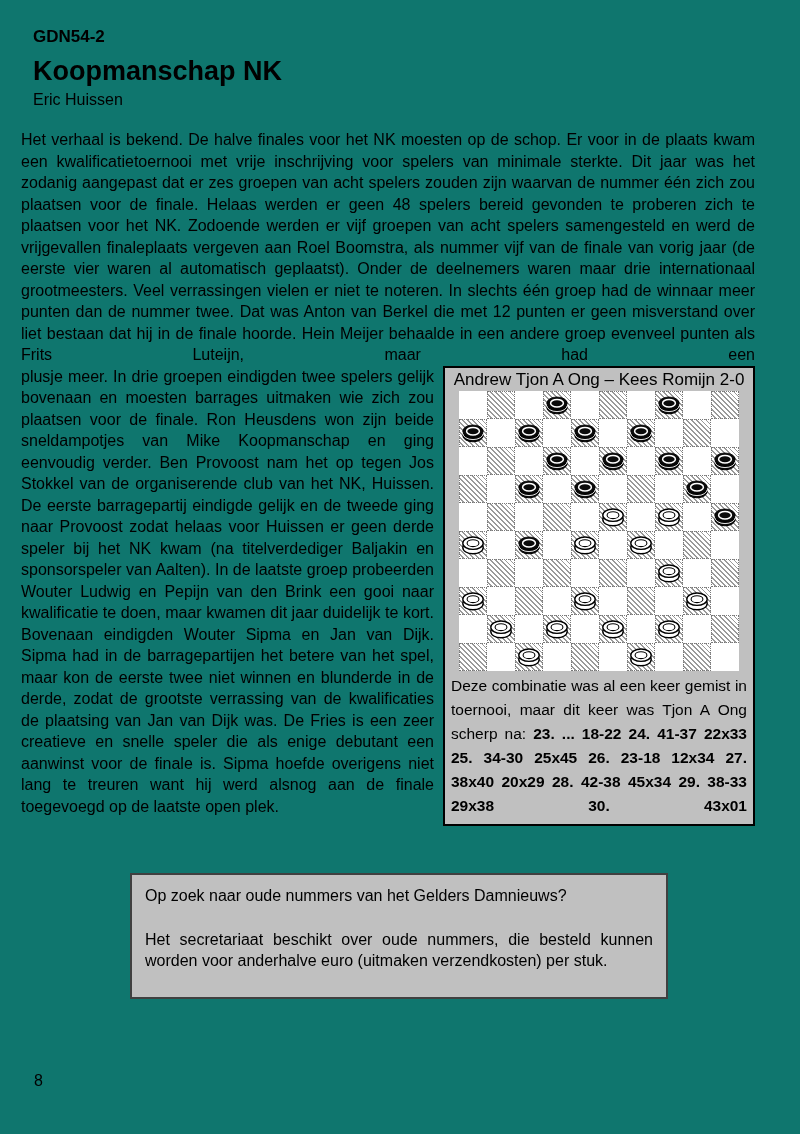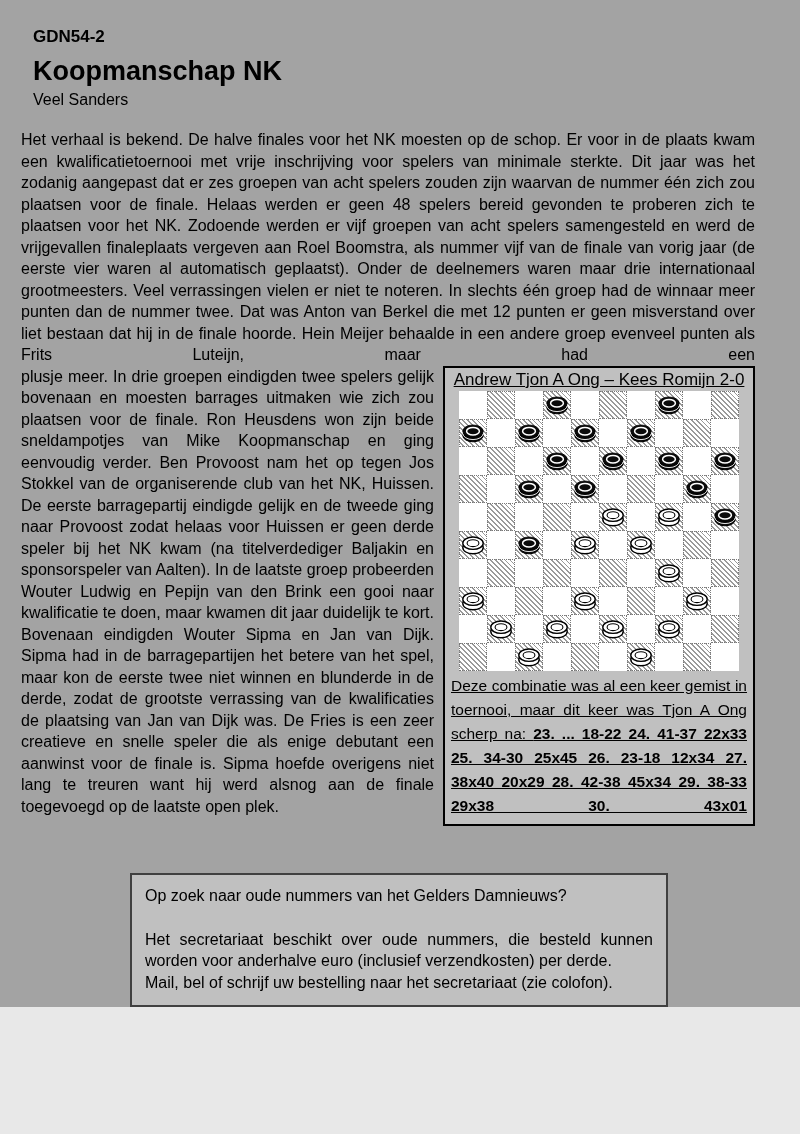--- a/index.html
+++ b/index.html
@@ -1,33 +1,33 @@
 <!DOCTYPE html>
 <html><head>
 <meta charset="utf-8">
 <style>
   * { margin:0; padding:0; box-sizing:border-box; }
   html,body { background:#e8e8e8; }
   .page {
-    position:relative; width:800px; height:1007px; background:#a3a3a3;
+    position:relative; width:800px; height:1134px; background:#0f766e;
     font-family:"Liberation Sans", sans-serif; color:#000; overflow:hidden;
     margin:0 auto;
   }
   .issue-code { position:absolute; left:33px; top:27px; font-size:17px; font-weight:bold; }
   .page-title { position:absolute; left:33px; top:56px; font-size:27px; font-weight:bold; letter-spacing:0; }
   .author { position:absolute; left:33px; top:91px; font-size:16px; }
 
   .article { position:absolute; left:21px; top:129px; width:734px; font-size:16px; line-height:21.5px; }
   .para-wide { text-align:justify; text-align-last:justify; }
   .flow { margin-top:0; }
   .para-narrow { text-align:justify; }
 
   .diagram-box {
     float:right; width:312px; margin-left:9px; margin-bottom:20px;
-    background:#c0c0c0; border:2px solid #000;text-decoration:underline;
+    background:#c0c0c0; border:2px solid #000;
   }
   .diagram-title { font-size:17px; text-align:center; padding:1px 0 1px 0; white-space:nowrap; }
   .board {
     width:280px; margin:0 auto; display:grid;
     grid-template-columns:repeat(10,28px); grid-auto-rows:28px; background:#fff;
   }
   .sq { display:flex; align-items:center; justify-content:center; background:#fff; }
   .sq.dark {
     background-image:repeating-linear-gradient(45deg, #9a9a9a 0px, #9a9a9a 1px, #ffffff 1px, #ffffff 3.5px);
     outline:1px dotted #777; outline-offset:-1px;
@@ -35,36 +35,36 @@
   .sq svg { display:block; }
   .caption {
     font-size:15.5px; line-height:24px; text-align:justify; text-align-last:justify;
     margin:3px 6px 6px 6px;
   }
   .caption b { font-weight:bold; }
 
   .notice {
     position:absolute; left:130px; top:873px; width:538px;
     background:#c0c0c0; border:2px solid #404040;
-    font-size:16px; line-height:21.5px; padding:10px 13px 12px 13px;
+    font-size:16px; line-height:21.5px; padding:10px 13px 25px 13px;
   }
   .notice-heading { margin-bottom:22px; }
   .notice-line1 { text-align:justify; }
   .notice-line2 { text-align:left; }
 
   .pageno { position:absolute; left:34px; top:1072px; font-size:16px; }
 </style>
 </head>
 <body>
 
 <div class="page">
 
   <div class="issue-code">GDN54-2</div>
   <h1 class="page-title">Koopmanschap NK</h1>
-  <div class="author">Veel Sanders</div>
+  <div class="author">Eric Huissen</div>
 
   <div class="article">
     <p class="para-wide">Het verhaal is bekend. De halve finales voor het NK moesten op de schop. Er voor in de plaats kwam een kwalificatietoernooi met vrije inschrijving voor spelers van minimale sterkte. Dit jaar was het zodanig aangepast dat er zes groepen van acht spelers zouden zijn waarvan de nummer één zich zou plaatsen voor de finale. Helaas werden er geen 48 spelers bereid gevonden te proberen zich te plaatsen voor het NK. Zodoende werden er vijf groepen van acht spelers samengesteld en werd de vrijgevallen finaleplaats vergeven aan Roel Boomstra, als nummer vijf van de finale van vorig jaar (de eerste vier waren al automatisch geplaatst). Onder de deelnemers waren maar drie internationaal grootmeesters. Veel verrassingen vielen er niet te noteren. In slechts één groep had de winnaar meer punten dan de nummer twee. Dat was Anton van Berkel die met 12 punten er geen misverstand over liet bestaan dat hij in de finale hoorde. Hein Meijer behaalde in een andere groep evenveel punten als Frits Luteijn, maar had een</p>
     <div class="flow">
       <div class="diagram-box">
         <div class="diagram-title">Andrew Tjon A Ong – Kees Romijn 2-0</div>
         <div class="board">
             <div class="sq"></div>
             <div class="sq dark"></div>
             <div class="sq"></div>
@@ -362,19 +362,18 @@
             <div class="sq"></div>
           </div>
         <p class="caption"><span>Deze combinatie was al een keer gemist in toernooi, maar dit keer was Tjon A Ong scherp na: </span><b>23. ... 18-22 24. 41-37 22x33 25. 34-30 25x45 26. 23-18 12x34 27. 38x40 20x29 28. 42-38 45x34 29. 38-33 29x38 30. 43x01</b></p>
       </div>
       <p class="para-narrow">plusje meer. In drie groepen eindigden twee spelers gelijk bovenaan en moesten barrages uitmaken wie zich zou plaatsen voor de finale. Ron Heusdens won zijn beide sneldampotjes van Mike Koopmanschap en ging eenvoudig verder. Ben Provoost nam het op tegen Jos Stokkel van de organiserende club van het NK, Huissen. De eerste barragepartij eindigde gelijk en de tweede ging naar Provoost zodat helaas voor Huissen er geen derde speler bij het NK kwam (na titelverdediger Baljakin en sponsorspeler van Aalten). In de laatste groep probeerden Wouter Ludwig en Pepijn van den Brink een gooi naar kwalificatie te doen, maar kwamen dit jaar duidelijk te kort. Bovenaan eindigden Wouter Sipma en Jan van Dijk. Sipma had in de barragepartijen het betere van het spel, maar kon de eerste twee niet winnen en blunderde in de derde, zodat de grootste verrassing van de kwalificaties de plaatsing van Jan van Dijk was. De Fries is een zeer creatieve en snelle speler die als enige debutant een aanwinst voor de finale is. Sipma hoefde overigens niet lang te treuren want hij werd alsnog aan de finale toegevoegd op de laatste open plek.</p>
     </div>
   </div>
 
   <div class="notice">
     <div class="notice-heading">Op zoek naar oude nummers van het Gelders Damnieuws?</div>
-    <div class="notice-line1">Het secretariaat beschikt over oude nummers, die besteld kunnen worden voor anderhalve euro (inclusief verzendkosten) per derde.</div>
-    <div class="notice-line2">Mail, bel of schrijf uw bestelling naar het secretariaat (zie colofon).</div>
+    <div class="notice-line1">Het secretariaat beschikt over oude nummers, die besteld kunnen worden voor anderhalve euro (uitmaken verzendkosten) per stuk.</div>
   </div>
 
   <div class="pageno">8</div>
 
 </div>
 
 </body></html>

